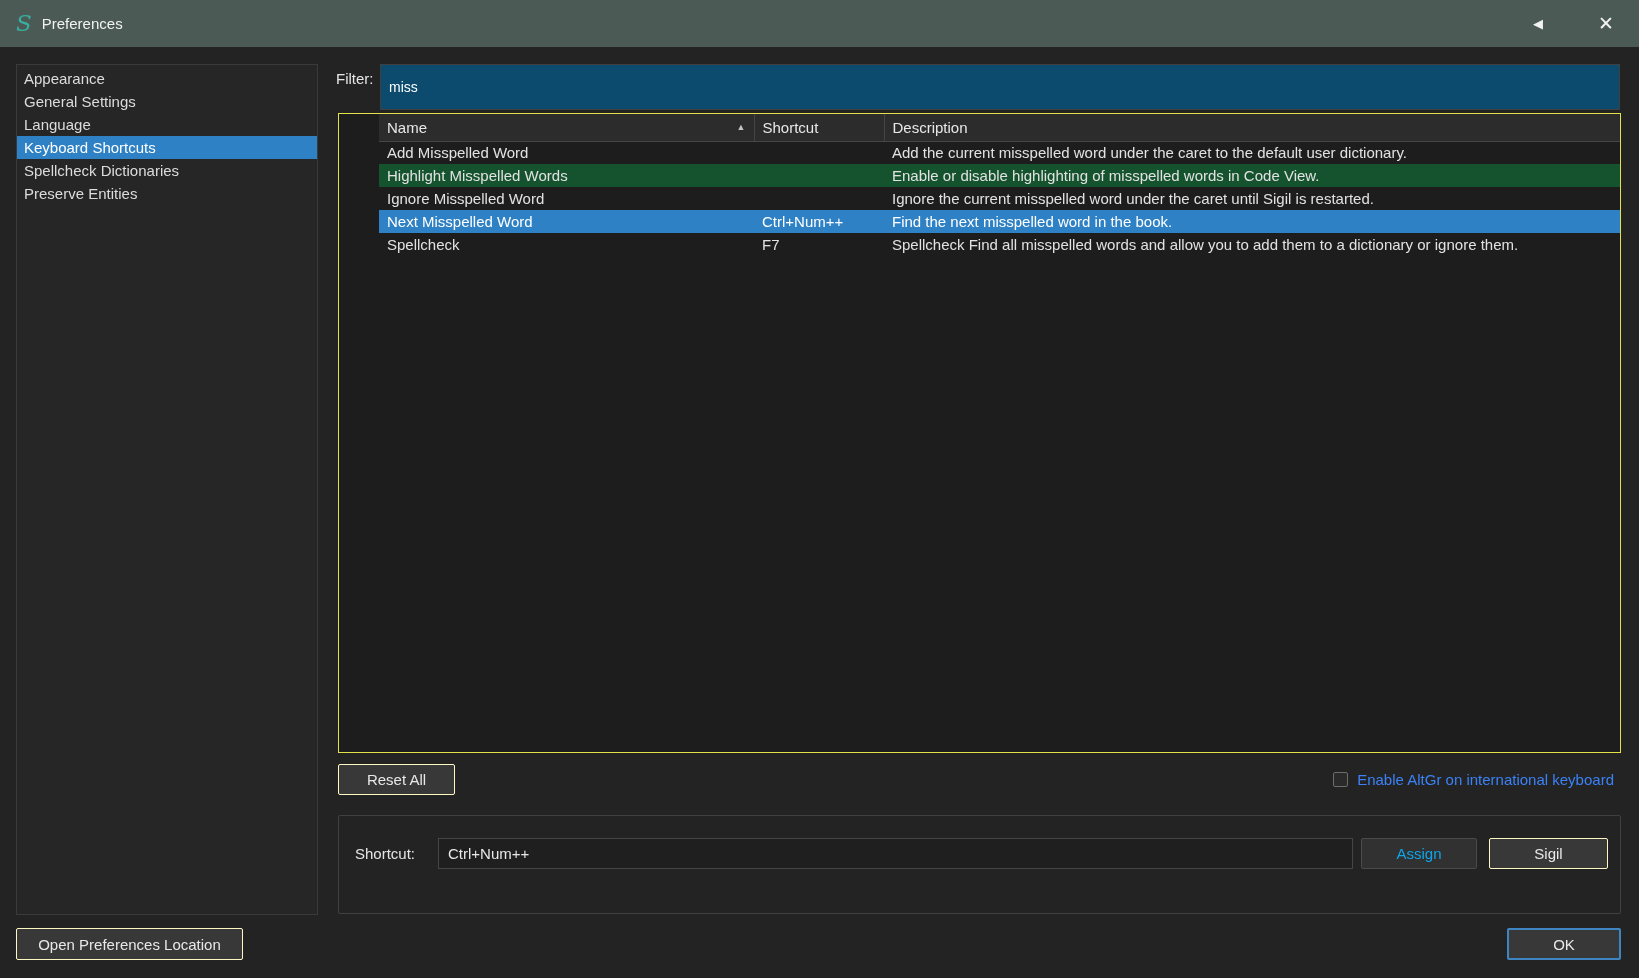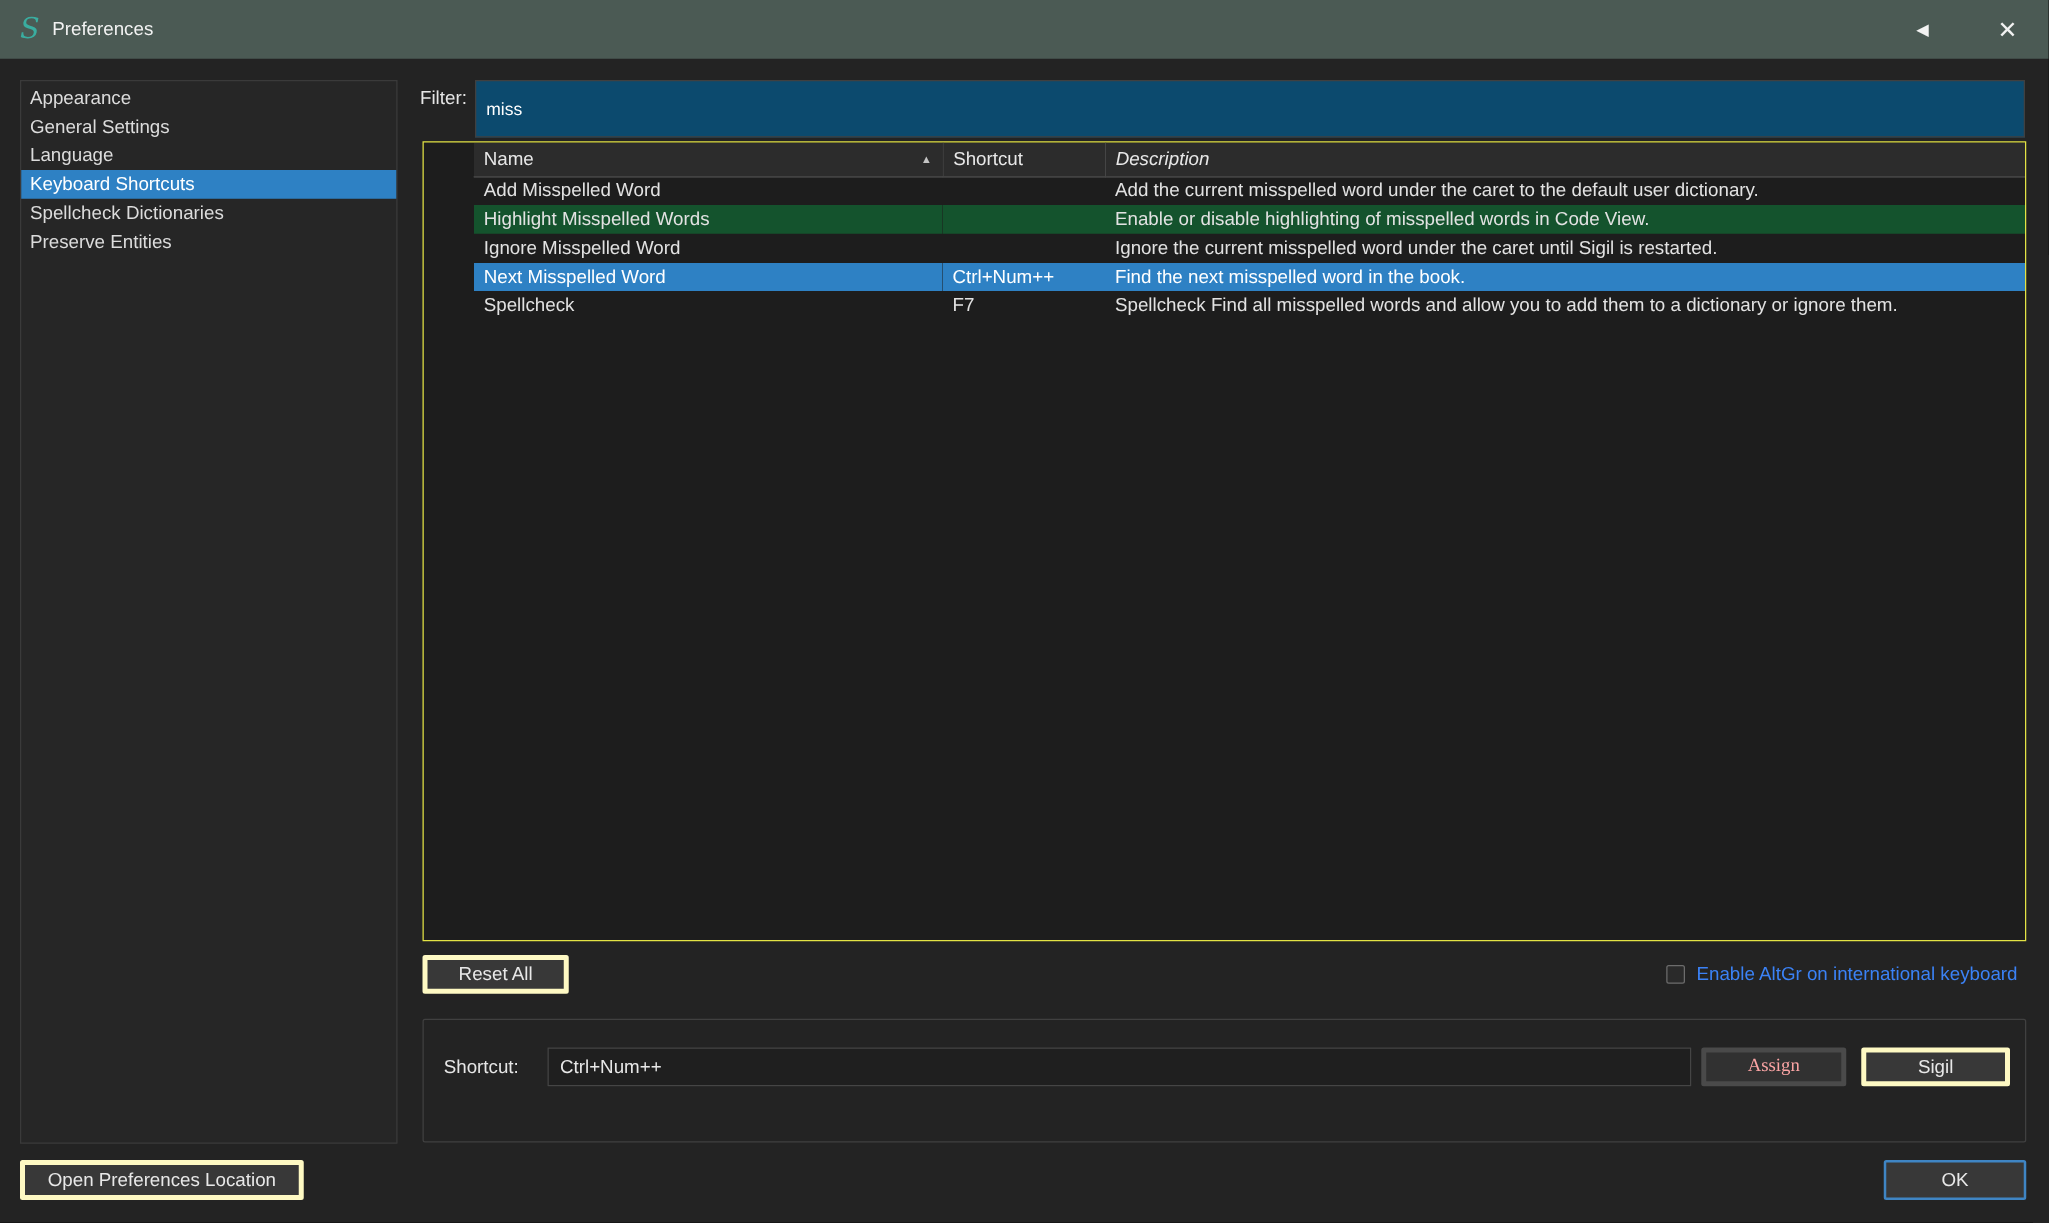--- a/index.html
+++ b/index.html
@@ -50,36 +50,36 @@
     position:absolute; left:338px; top:113px; width:1283px; height:640px;
     border:1px solid var(--focus-ring, #e3e345); background:#1d1d1d; overflow:hidden;padding-left:40px;
   }
   table.shortcuts { border-collapse:collapse; width:100%; table-layout:fixed; font-size:15px; }
   .shortcuts thead th {
     background:#2c2c2c; height:27px; text-align:left; padding:0 8px;
     font-weight:normal; color:#e8e8e8;
     border-right:1px solid #454545; border-bottom:1px solid #454545;
     position:relative; cursor:default;
   }
-  .shortcuts thead th:last-child { border-right:none;font-style:italic; }
+  .shortcuts thead th:last-child { border-right:none; }
   .sort-arrow { position:absolute; right:8px; top:8px; font-size:9px; color:#c4c4c4; }
   .shortcuts td {
     height:23px; padding:0 8px; color:#e2e2e2;
     white-space:nowrap; overflow:hidden; cursor:default;
   }
   .shortcuts tr.alt td { background:#14532d; }
   .shortcuts tr.selected td { background:var(--accent, #2e81c4); color:#fff; }
 
   
   .btn {
-    background:#383838; border:4px solid #fef9c3; border-radius:2px;
+    background:#383838; border:1px solid #fef9c3; border-radius:2px;
     color:#e8e8e8; font-size:15px; font-family:"Liberation Sans", sans-serif;
     cursor:default; padding:0;
   }
-  .btn:disabled, .btn.disabled { color:#fca5a5; border-color:#4a4a4a; background:#313131;font-family:Liberation Serif, serif; }
+  .btn:disabled, .btn.disabled { color:#0ea5e9; border-color:#4a4a4a; background:#313131; }
   .reset-btn { position:absolute; left:338px; top:764px; width:117px; height:31px; }
 
   .altgr { position:absolute; right:25px; top:764px; height:31px; display:flex; align-items:center; }
   .checkbox {
     width:15px; height:15px; background:#2a2a2a; border:1px solid #6c6c6c;
     border-radius:2px; margin-right:9px; flex:none;
   }
   .altgr-label { color:#3b82f6; white-space:nowrap; }
 
   

